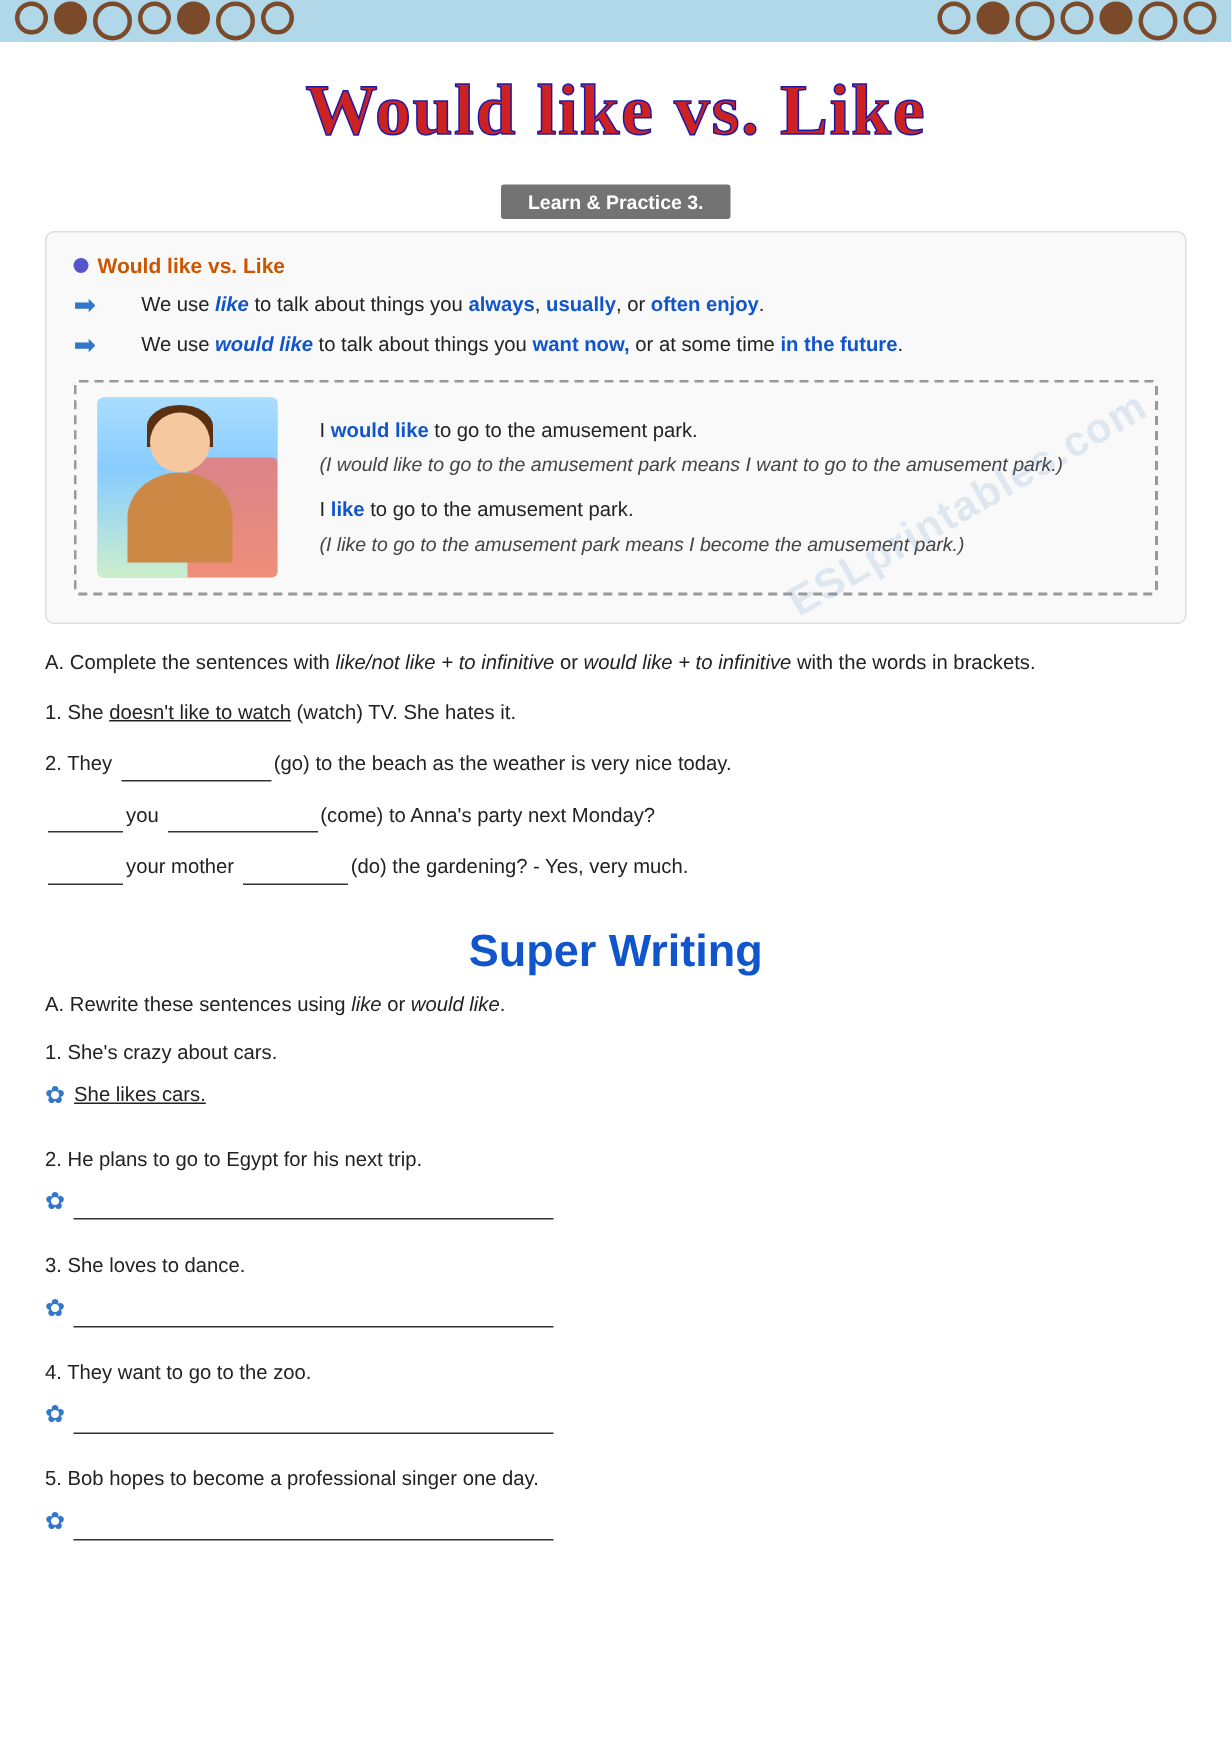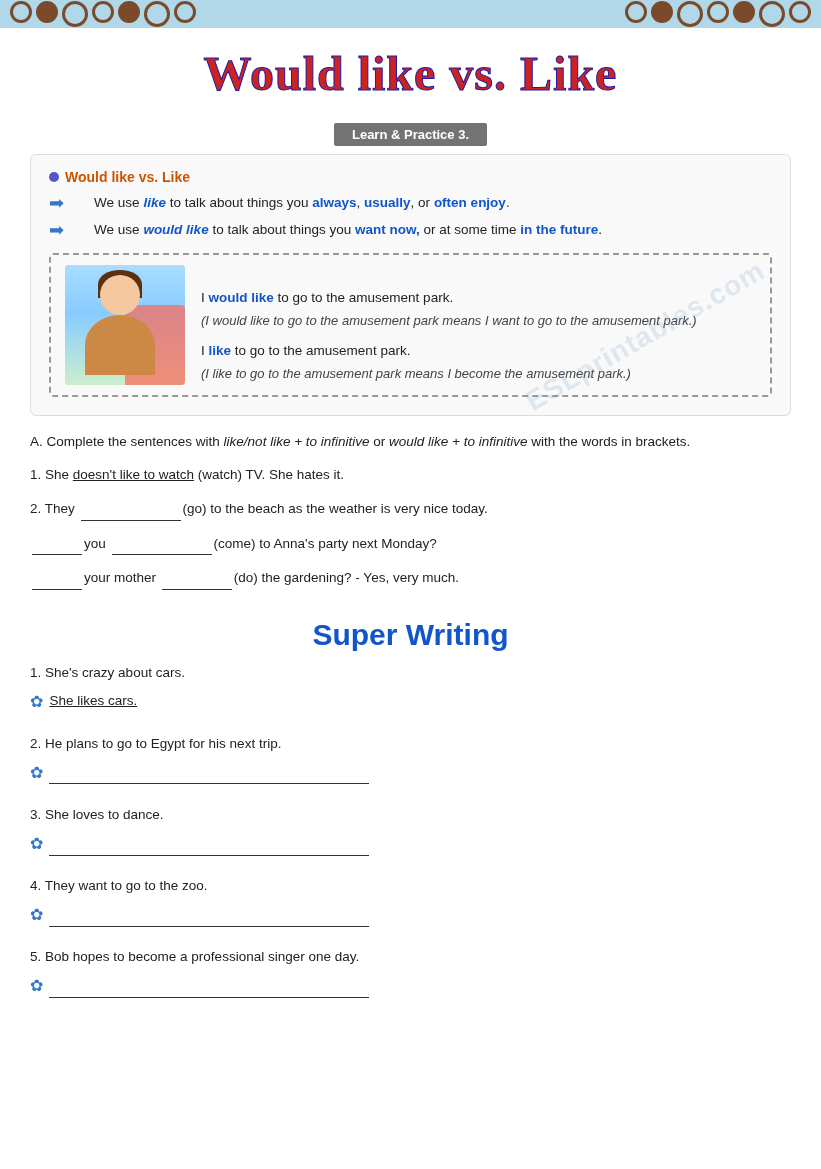--- a/index.html
+++ b/index.html
@@ -110,22 +110,22 @@
       margin-left: 24px;
     }
 
     
     .example-box {
       margin: 12px 0 4px 0;
       border: 2px dashed #999;
       border-radius: 4px;
       padding: 10px 14px;
       display: flex;
-      gap: 16px;
-      align-items: flex-end;
+      gap: 28px;
+      align-items: center;
     }
     .example-img {
       width: 120px;
       height: 120px;
       flex-shrink: 0;
       background: linear-gradient(135deg, #88bbdd 0%, #ddbb88 50%, #88cc88 100%);
       border-radius: 4px;
       overflow: hidden;
       position: relative;
     }
@@ -362,20 +362,23 @@
   </div>
 
   <div class="exercise-item">
     <span class="blank-underline short">&nbsp;&nbsp;&nbsp;&nbsp;</span><span>your mother </span><span class="blank-underline" style="width:70px;">&nbsp;&nbsp;&nbsp;&nbsp;&nbsp;&nbsp;&nbsp;</span><span>(do) the gardening? - Yes, very much.</span>
   </div>
 </div>
 
 <div class="super-writing-title">Super Writing</div>
 
 <div class="sw-area">
+  <div class="sw-instruction">
+    A. Rewrite these sentences using <em>like</em> or <em>would like</em>.
+  </div>
 
   <div class="sw-item">
     <div>1. She's crazy about cars.</div>
     <div class="sw-answer-line">
       <span class="sw-arrow">✿</span>
       <span class="answer-line-blank filled">She likes cars.</span>
     </div>
   </div>
 
   <div class="sw-item">

